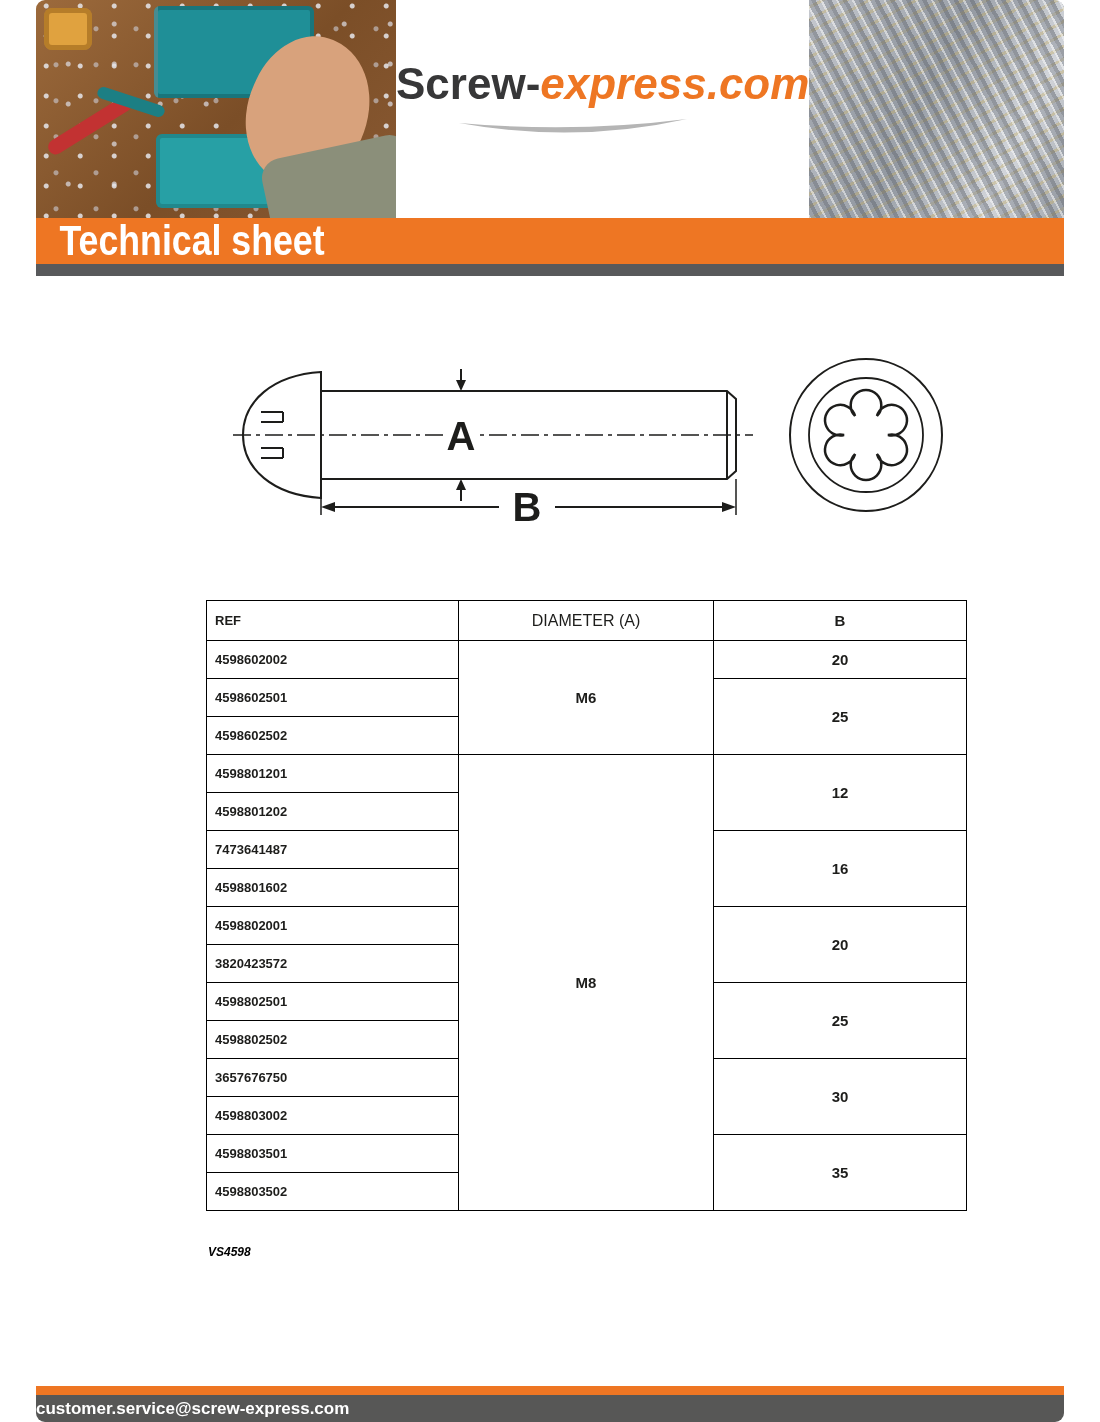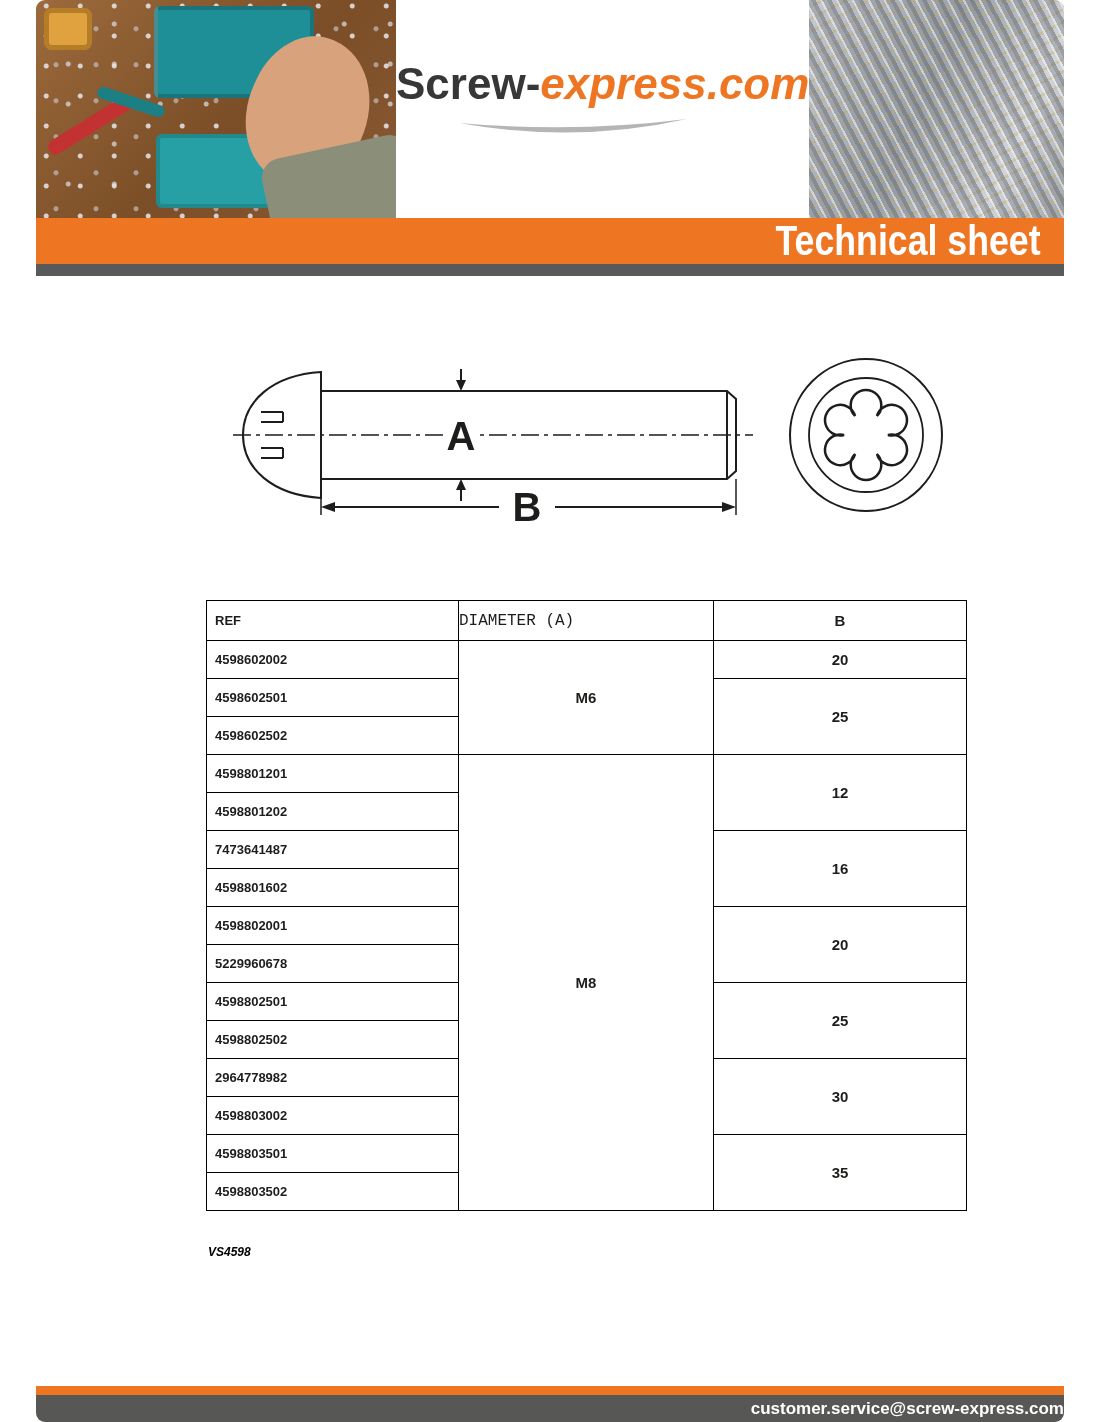--- a/index.html
+++ b/index.html
@@ -40,46 +40,46 @@
   .tape{left:8px;top:8px;width:48px;height:42px;background:#e0a23f;border-radius:8px;box-shadow:inset 0 0 0 5px rgba(120,70,10,.4);}
   .greentool{left:60px;top:96px;width:70px;height:12px;background:#1c7f84;border-radius:6px;transform:rotate(18deg);}
 
   .logo-area{flex:1 1 auto;background:#fff;display:flex;flex-direction:column;align-items:center;padding-top:62px;}
   .logo-line{white-space:nowrap;font-size:44px;font-weight:bold;line-height:1;}
   .logo-dark{color:#373738;}
   .logo-orange{color:var(--accent-orange);font-style:italic;}
   .swoosh{margin-top:8px;margin-left:-60px;}
 
   
-  .banner{height:46px;width:100%;background:var(--accent-orange);display:flex;align-items:center;justify-content:flex-end;padding-left:47px;}
+  .banner{height:46px;width:100%;background:var(--accent-orange);display:flex;align-items:center;justify-content:flex-start;}
   .banner-title{display:inline-block;color:#fff;font-size:42px;font-weight:bold;line-height:1;transform:scaleX(.85);letter-spacing:0;}
   .gray-strip{height:12px;width:100%;background:var(--strip-gray);}
 
   
   .drawing{margin:79px 0 0 195px;width:715px;height:175px;}
   .drawing svg{display:block;width:715px;height:175px;}
 
   
   .table-wrap{margin:70px 0 0 170px;width:760px;}
   table.spec{border-collapse:collapse;width:760px;table-layout:fixed;}
   table.spec th, table.spec td{border:1px solid #000;}
   col.c-ref{width:252px;} col.c-dia{width:255px;} col.c-b{width:253px;}
   thead th{height:40px;margin-top:35px;}
   .th-ref{text-align:left;padding-left:8px;font-size:13px;font-weight:bold;}
-  .th-dia{text-align:left;font-size:16px;font-weight:400;font-family:Liberation Mono, monospace;}
+  .th-dia{text-align:center;font-size:16px;font-weight:400;}
   .th-b{text-align:center;font-size:15px;font-weight:bold;}
   tbody td{height:38px;}
   td.ref-cell{text-align:left;padding-left:8px;font-weight:bold;font-size:13px;}
   td.dia-cell, td.b-cell{text-align:center;font-weight:bold;font-size:15px;}
   .vs-note{margin:34px 0 0 2px;font-size:12px;font-weight:bold;font-style:italic;color:#000000;}
 
   
   .footer{position:absolute;left:0;right:0;bottom:0;}
   .footer-orange{height:9px;background:var(--accent-orange);}
-  .footer-gray{height:27px;background:var(--footer-gray);color:#fff;font-weight:bold;font-size:17px;line-height:27px;text-align:right;}
+  .footer-gray{height:27px;background:var(--footer-gray);color:#fff;font-weight:bold;font-size:17px;line-height:27px;}
   .footer-gray span{cursor:pointer;}
 </style>
 </head>
 <body>
 
 <div class="page">
 
   <header class="masthead">
     <div class="photo photo-left">
       <div class="deco tape"></div>
@@ -194,31 +194,31 @@
             <td rowspan="2" class="b-cell">16</td>
           </tr>
           <tr>
             <td class="ref-cell">4598801602</td>
           </tr>
           <tr>
             <td class="ref-cell">4598802001</td>
             <td rowspan="2" class="b-cell">20</td>
           </tr>
           <tr>
-            <td class="ref-cell">5229960678</td>
+            <td class="ref-cell">3820423572</td>
           </tr>
           <tr>
             <td class="ref-cell">4598802501</td>
             <td rowspan="2" class="b-cell">25</td>
           </tr>
           <tr>
             <td class="ref-cell">4598802502</td>
           </tr>
           <tr>
-            <td class="ref-cell">2964778982</td>
+            <td class="ref-cell">3657676750</td>
             <td rowspan="2" class="b-cell">30</td>
           </tr>
           <tr>
             <td class="ref-cell">4598803002</td>
           </tr>
           <tr>
             <td class="ref-cell">4598803501</td>
             <td rowspan="2" class="b-cell">35</td>
           </tr>
           <tr>

